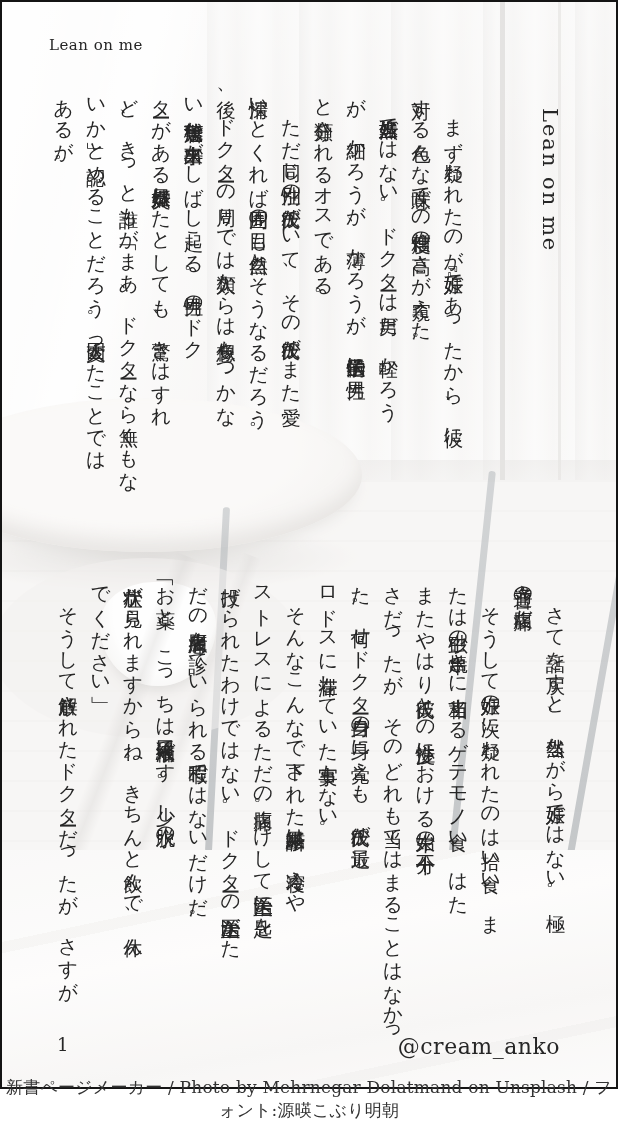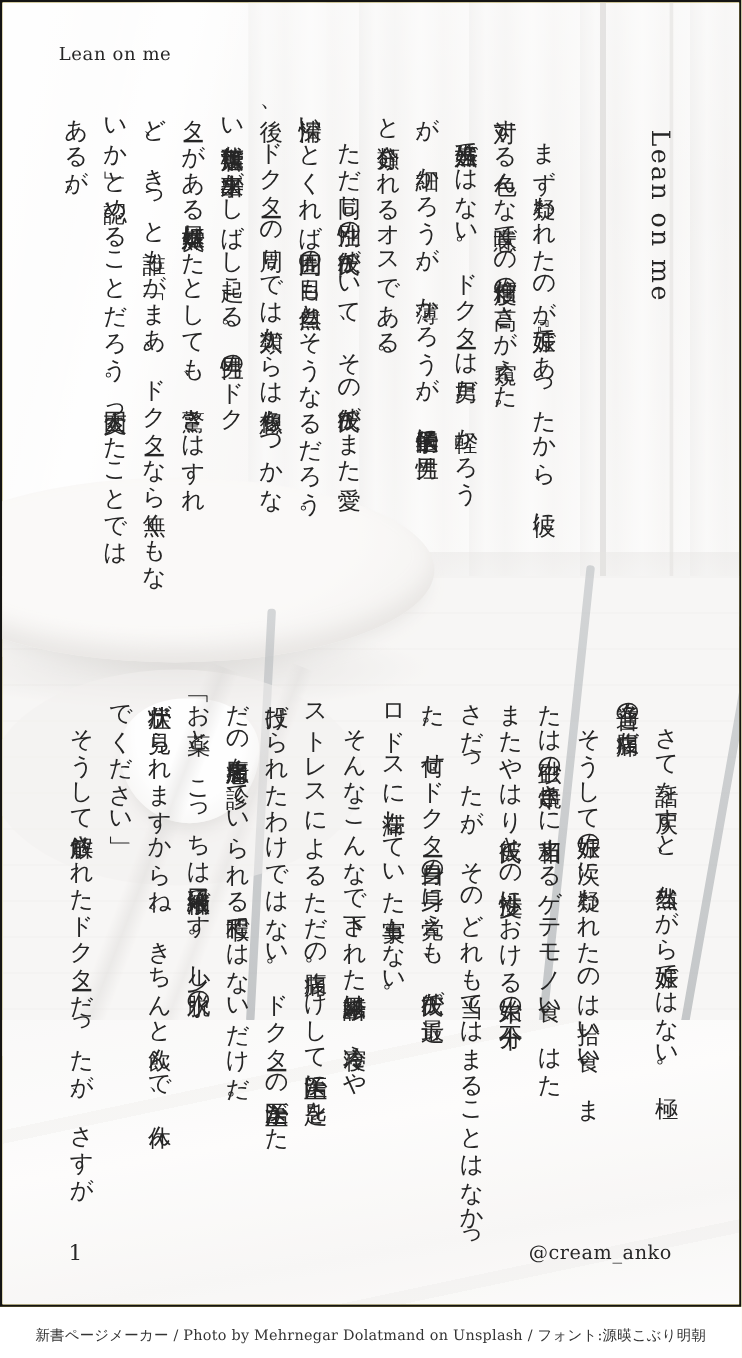--- a/index.html
+++ b/index.html
@@ -63,24 +63,24 @@
     font-size:21px;line-height:24px;letter-spacing:2px;}
   .vblock{
     position:absolute;height:478px;
     writing-mode:vertical-rl;text-orientation:mixed;
     font-size:19.5px;line-height:32.5px;}
   .vblock .col{margin:0;padding:0;}
   .vblock .col.indent{padding-top:19.5px;}
   .block-1{top:83px;right:147px;}
   .block-2{top:571px;right:45px;}
   .page-number{position:absolute;left:55px;top:1032px;font-size:18px;}
-  .handle{position:absolute;right:56px;top:1032px;font-size:16px;letter-spacing:0.5px;}
+  .handle{position:absolute;right:56px;top:1032px;font-size:22px;letter-spacing:0.5px;}
   .caption{
     position:absolute;left:0;bottom:10px;width:618px;text-align:center;
-    font-size:12px;color:#333333;letter-spacing:0.2px;
+    font-size:17px;color:#333333;letter-spacing:0.2px;
     font-family:"DejaVu Serif","Liberation Serif",serif;}
 </style>
 </head>
 <body>
 
 <div class="page">
 
   <div class="photo">
     <div class="layer bg-base"></div>
     <div class="layer window-light"></div>

